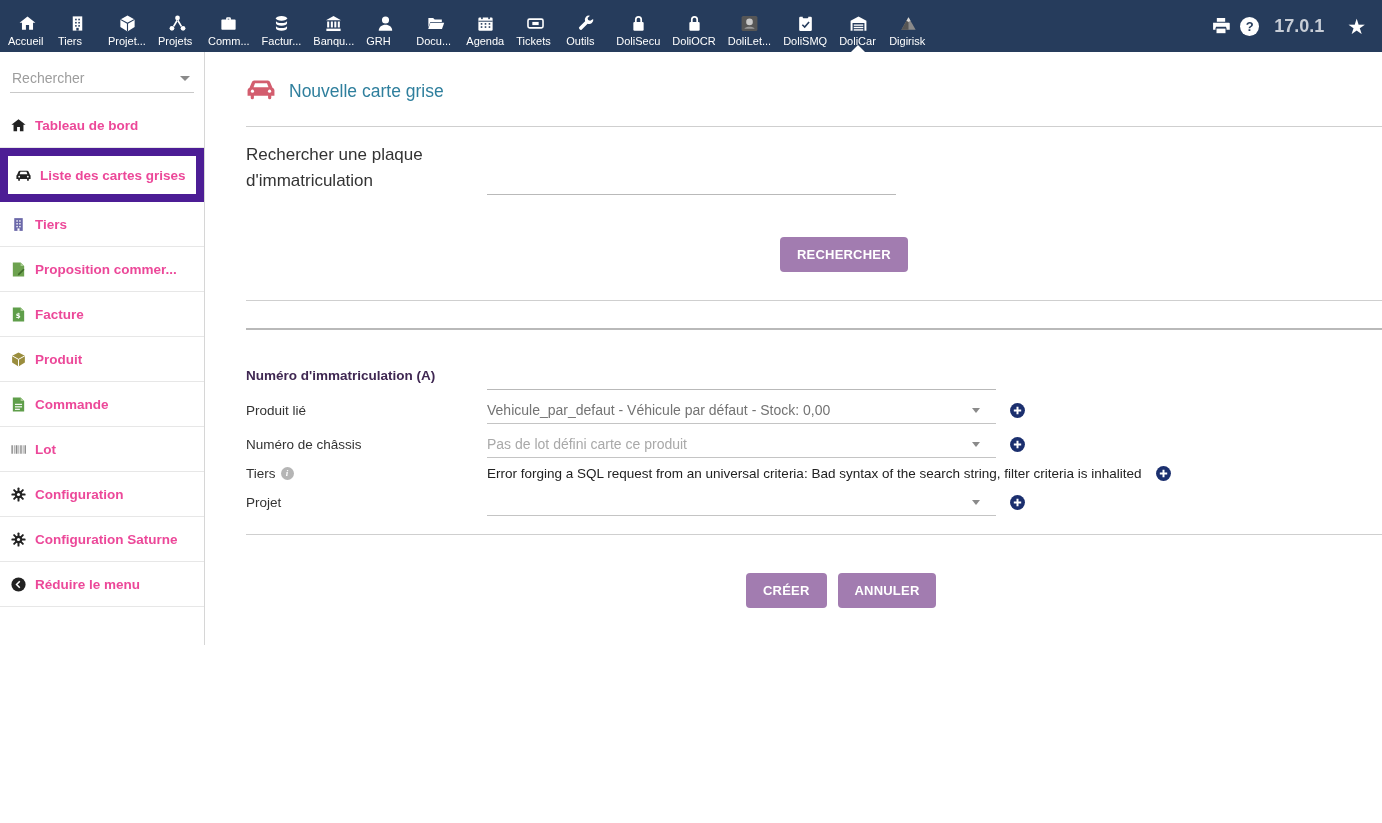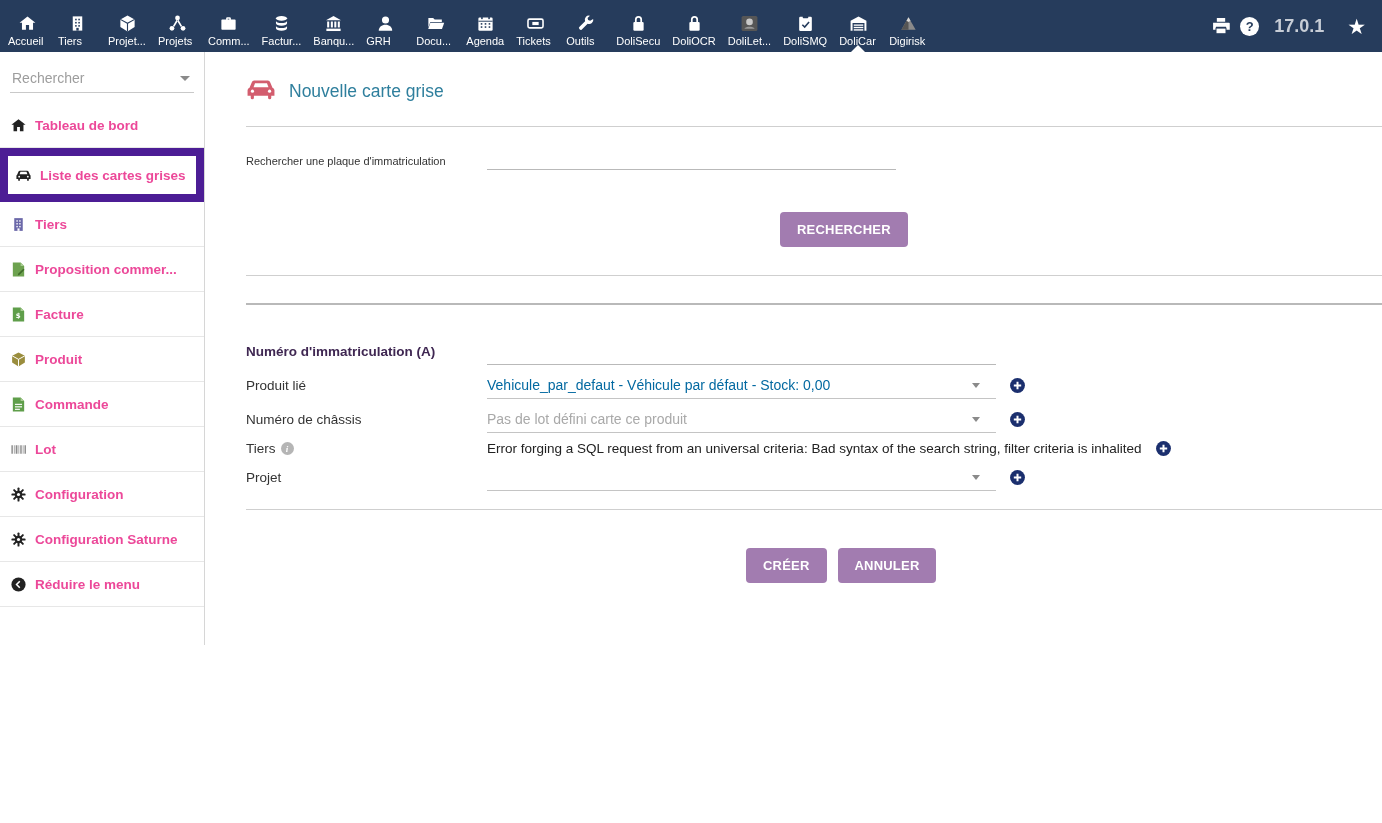--- a/index.html
+++ b/index.html
@@ -43,37 +43,37 @@
 
   
   .page { flex:1; padding:26px 0 0 41px; }
   .page-title { display:flex; align-items:center; gap:13px; }
   .page-title .ticon svg { width:30px; height:22px; }
   .page-title h1 { font-size:17.5px; font-weight:normal; color:#2f7f9d; }
   .hr1 { border:none; border-top:1px solid #cfcfcf; margin:22px 0 0; }
   .hr2 { border:none; border-top:2px solid #b9b9b9; margin:0; }
 
   .search-grid { display:grid; grid-template-columns:241px 1fr; margin-top:15px; align-items:end; }
-  .field-label { font-size:11px; color:#333; line-height:1.55; padding-right:30px; }
+  .field-label { font-size:17px; color:#333; line-height:1.55; padding-right:30px; }
   .plate-input { width:409px; border:none; border-bottom:1px solid #b9b9b9; height:28px;
     font-size:14px; outline:none; background:transparent; }
   .btn { background:#a27cb0; color:#fff; border:none; border-radius:4px; font-weight:bold;
     font-size:13px; padding:10px 17px; cursor:pointer; letter-spacing:.2px;
     font-family:"Liberation Sans", sans-serif; }
   .search-btn-row { margin-top:42px; margin-left:534px; }
 
   .sep-band { height:28px; }
 
   .form-grid { display:grid; grid-template-columns:241px 1fr; row-gap:7px; margin-top:32px; align-items:center; }
   .frm-label { font-size:13.5px; color:#333; display:flex; align-items:center; gap:5px; }
   .frm-label.required { font-weight:bold; color:#3f2752; }
   .field-wrap { display:flex; align-items:center; }
   .underline-field { width:509px; border-bottom:1px solid #c4c4c4; height:27px; position:relative;
     display:flex; align-items:center; cursor:pointer; }
-  .select-value { font-size:14px; color:#0369a1; white-space:nowrap; }
+  .select-value { font-size:14px; color:#737373; white-space:nowrap; }
   .select-value.placeholder { color:#a9a9a9; }
   .sel-caret { position:absolute; right:16px; top:11px; width:0; height:0;
     border-left:4.5px solid transparent; border-right:4.5px solid transparent; border-top:5px solid #8a8a8a; }
   .plus-btn { margin-left:13px; cursor:pointer; display:flex; }
   .plus-btn svg { width:17px; height:17px; }
   .info-badge { width:13px; height:13px; border-radius:50%; background:#b5b5b5; color:#fff;
     font-size:9px; font-weight:bold; font-style:italic; display:inline-flex; align-items:center;
     justify-content:center; font-family:"Liberation Serif", serif; }
   .error-text { font-size:13.5px; color:#222; white-space:nowrap; }
   .form-bottom-hr { border:none; border-top:1px solid #cfcfcf; margin:18px 0 0; }

